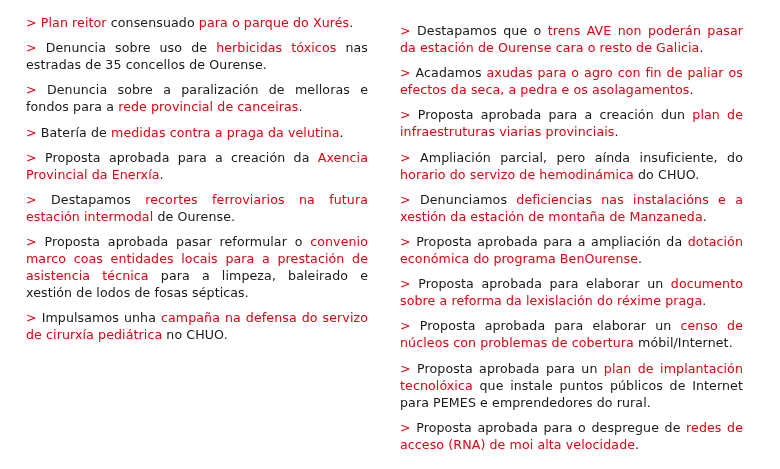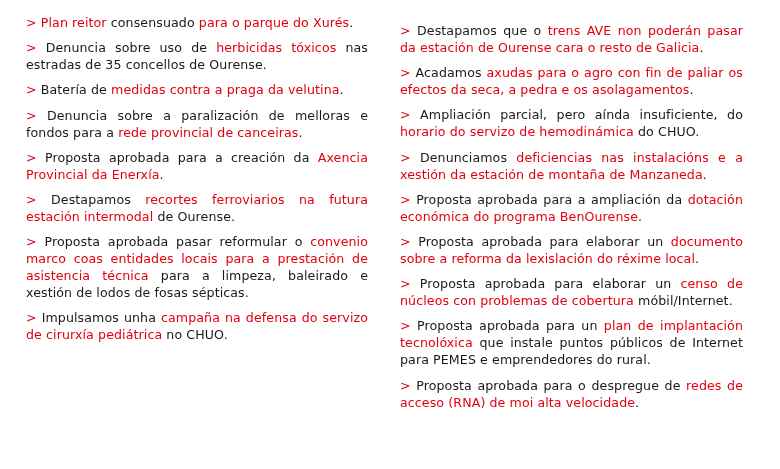--- a/index.html
+++ b/index.html
@@ -20,31 +20,32 @@
   .hl { color: #e3000f; }
   .arrow { color: #e3000f; }
 </style>
 </head>
 <body>
 
 <div class="page">
   <div class="col left">
       <p class="item"><span class="arrow">&gt;</span> <span class="hl">Plan reitor</span><span> consensuado </span><span class="hl">para o parque do Xurés</span><span>.</span></p>
       <p class="item"><span class="arrow">&gt;</span> <span> Denuncia sobre uso de </span><span class="hl">herbicidas tóxicos</span><span> nas estradas de 35 concellos de Ourense.</span></p>
+      <p class="item"><span class="arrow">&gt;</span> <span>Denuncia sobre a paralización de melloras e fondos para a </span><span class="hl">rede provincial de canceiras</span><span>.</span></p>
       <p class="item"><span class="arrow">&gt;</span> <span>Batería de </span><span class="hl">medidas contra a praga da velutina</span><span>.</span></p>
-      <p class="item"><span class="arrow">&gt;</span> <span>Denuncia sobre a paralización de melloras e fondos para a </span><span class="hl">rede provincial de canceiras</span><span>.</span></p>
       <p class="item"><span class="arrow">&gt;</span> <span>Proposta aprobada para a creación da </span><span class="hl">Axencia Provincial da Enerxía</span><span>.</span></p>
       <p class="item"><span class="arrow">&gt;</span> <span>Destapamos </span><span class="hl">recortes ferroviarios na futura estación intermodal</span><span> de Ourense.</span></p>
       <p class="item"><span class="arrow">&gt;</span> <span> Proposta aprobada pasar reformular o </span><span class="hl">convenio marco coas entidades locais para a prestación de asistencia técnica</span><span> para a limpeza, baleirado e xestión de lodos de fosas sépticas.</span></p>
       <p class="item"><span class="arrow">&gt;</span> <span>Impulsamos unha </span><span class="hl">campaña na defensa do servizo de cirurxía pediátrica</span><span> no CHUO.</span></p>
     </div>
   <div class="col right">
       <p class="item"><span class="arrow">&gt;</span> <span>Destapamos que o </span><span class="hl">trens AVE non poderán pasar da estación de Ourense cara o resto de Galicia</span><span>.</span></p>
       <p class="item"><span class="arrow">&gt;</span> <span>Acadamos </span><span class="hl">axudas para o agro con fin de paliar os efectos da seca, a pedra e os asolagamentos</span><span>.</span></p>
+      <p class="item"><span class="arrow">&gt;</span> <span> Proposta aprobada para a creación dun </span><span class="hl">plan de infraestruturas viarias provinciais</span><span>.</span></p>
       <p class="item"><span class="arrow">&gt;</span> <span> Ampliación parcial, pero aínda insuficiente, do </span><span class="hl">horario do servizo de hemodinámica</span><span> do CHUO.</span></p>
       <p class="item"><span class="arrow">&gt;</span> <span> Denunciamos </span><span class="hl">deficiencias nas instalacións e a xestión da estación de montaña de Manzaneda</span><span>.</span></p>
       <p class="item"><span class="arrow">&gt;</span> <span>Proposta aprobada para a ampliación da </span><span class="hl">dotación económica do programa BenOurense</span><span>.</span></p>
-      <p class="item"><span class="arrow">&gt;</span> <span> Proposta aprobada para elaborar un </span><span class="hl">documento sobre a reforma da lexislación do réxime local</span><span>.</span></p>
+      <p class="item"><span class="arrow">&gt;</span> <span> Proposta aprobada para elaborar un </span><span class="hl">documento sobre a reforma da lexislación do réxime praga</span><span>.</span></p>
       <p class="item"><span class="arrow">&gt;</span> <span> Proposta aprobada para elaborar un </span><span class="hl">censo de núcleos con problemas de cobertura</span><span> móbil/Internet.</span></p>
       <p class="item"><span class="arrow">&gt;</span> <span> Proposta aprobada para un </span><span class="hl">plan de implantación tecnolóxica</span><span> que instale puntos públicos de Internet para PEMES e emprendedores do rural.</span></p>
       <p class="item"><span class="arrow">&gt;</span> <span> Proposta aprobada para o despregue de </span><span class="hl">redes de acceso (RNA) de moi alta velocidade</span><span>.</span></p>
     </div>
 </div>
 
 </body></html>

